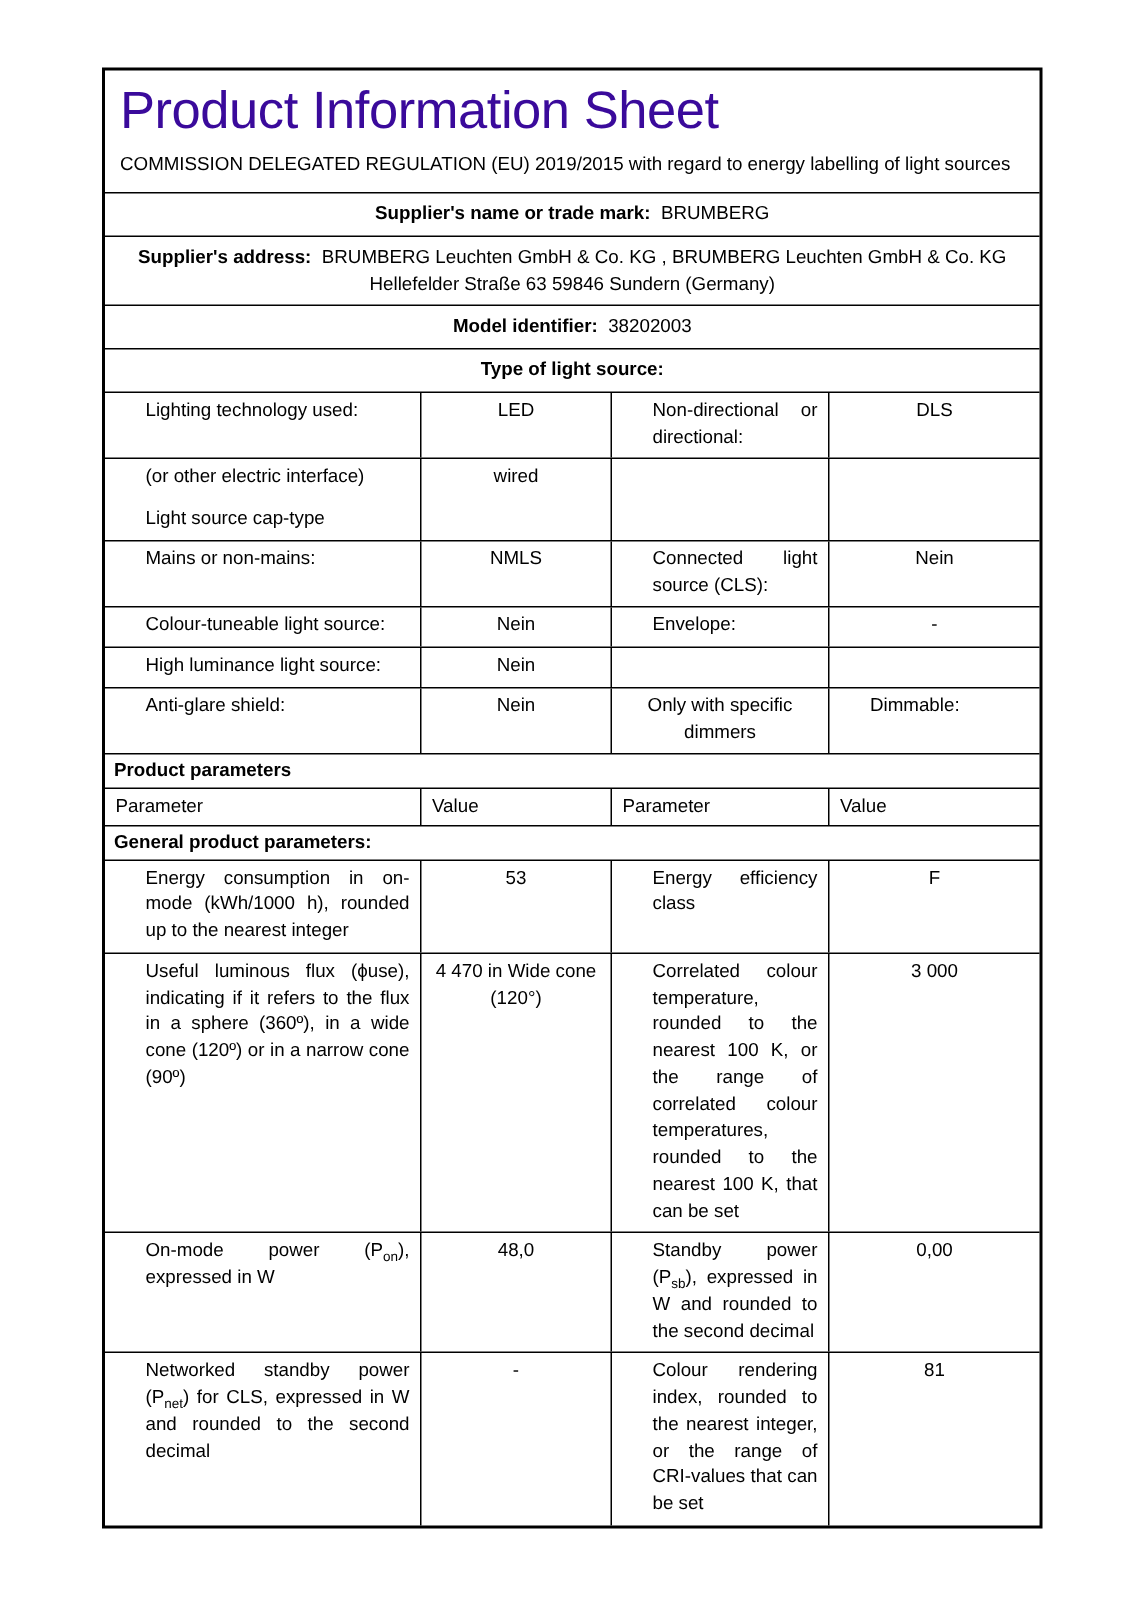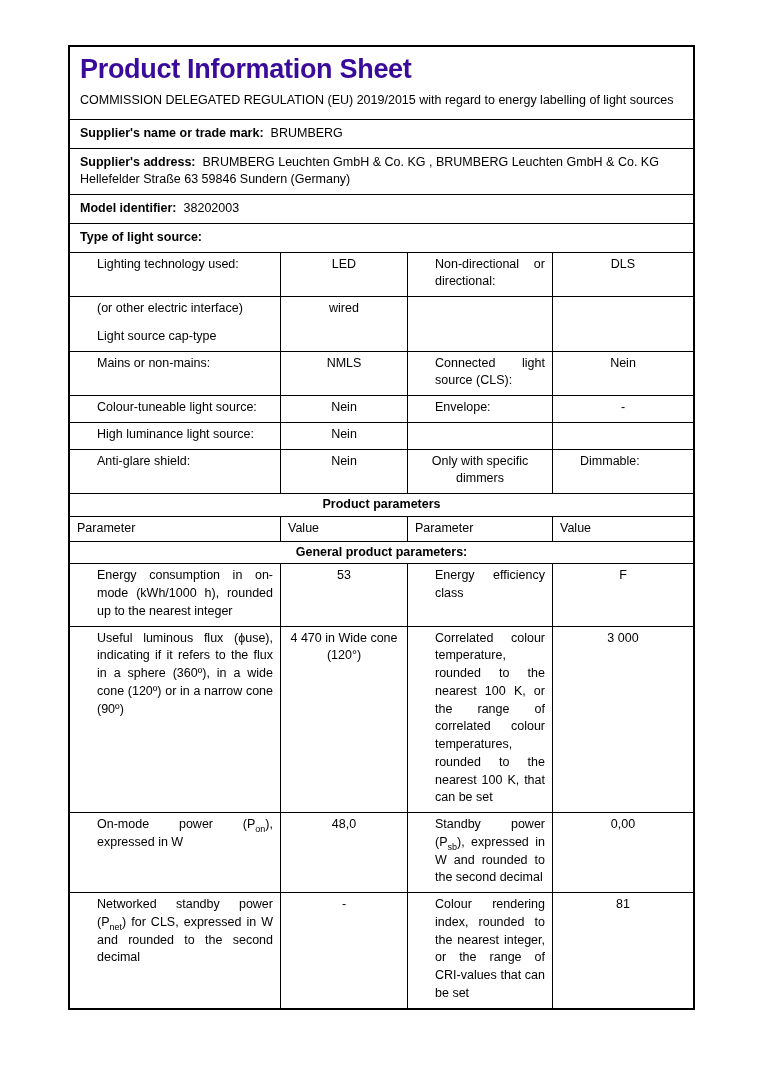--- a/index.html
+++ b/index.html
@@ -1,32 +1,32 @@
 <!DOCTYPE html>
 <html><head>
 <meta charset="utf-8">
 <style>
   html,body{margin:0;padding:0;background:#ffffff;}
   .page{position:relative;width:764px;height:1080px;background:#fff;
         font-family:"Liberation Sans",sans-serif;color:#000;font-size:12.5px;line-height:1.42;}
   .sheet{position:absolute;left:68px;top:45px;width:627px;border:2px solid #000;box-sizing:border-box;background:#fff;}
   .bb{border-bottom:1px solid #000;}
   .titleblock{padding:7px 10px 9px 10px;}
-  .doc-title{font-size:27px;font-weight:bold;line-height:1.15;letter-spacing:-0.3px;}
+  .doc-title{font-size:35px;font-weight:normal;line-height:1.15;letter-spacing:-0.3px;}
   .doc-sub{margin-top:7px;font-size:12.5px;}
-  .inforow{padding:5px 10px;}
+  .inforow{padding:5px 10px;text-align:center;}
   .blabel{font-weight:bold;}
   .ival{margin-left:7px;}
   .grow{display:grid;grid-template-columns:211px 127px 145px 140px;}
   .grow > .cell{border-right:1px solid #000;padding:3px 7px 5px 7px;box-sizing:border-box;}
   .grow > .cell:last-child{border-right:none;}
   .cell.param{text-align:justify;padding-left:27px;}
   .cell.val{text-align:center;}
   .para + .para{margin-top:10px;}
-  .chead{text-align:center;font-weight:bold;padding:2px 6px;}
+  .chead{text-align:left;font-weight:bold;padding:2px 6px;}
   .colhead .cell{padding:3px 7px;}
   #type-rows .grow, #param-rows .grow{border-bottom:1px solid #000;}
   #param-rows .grow:last-child{border-bottom:none;}
   sub{font-size:9px;line-height:0;}
   .footer{position:absolute;left:68px;top:1004px;width:627px;text-align:right;font-size:9.5px;}
 </style>
 </head>
 <body>
 
 <div class="page">

